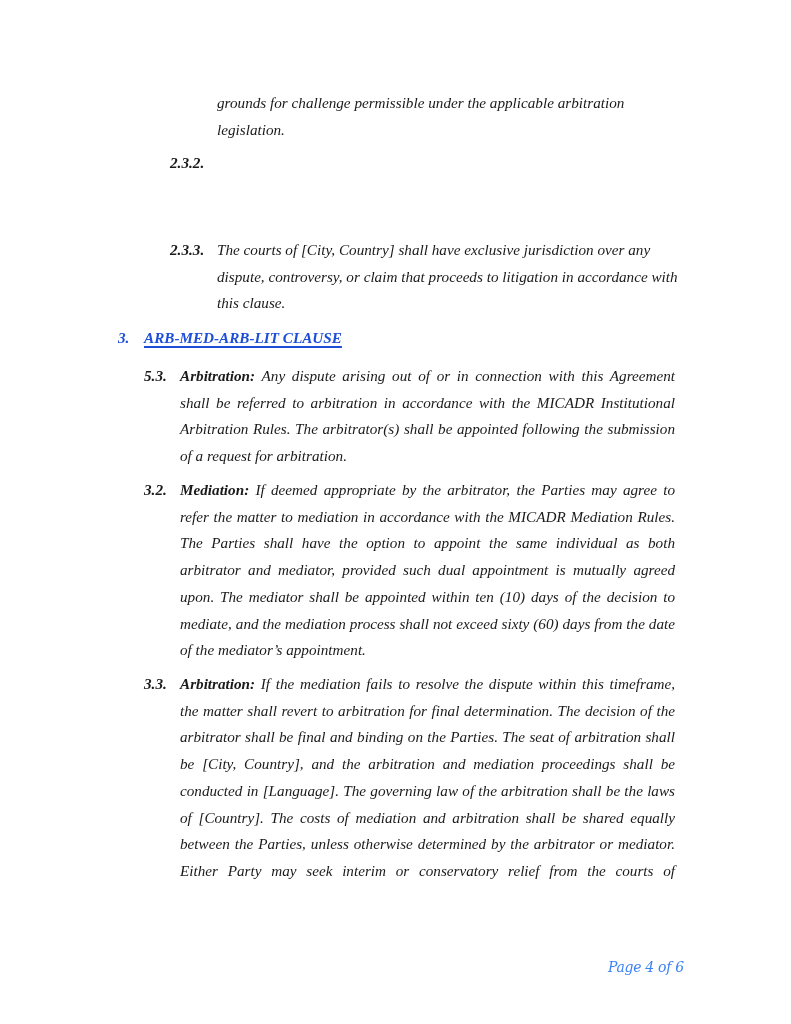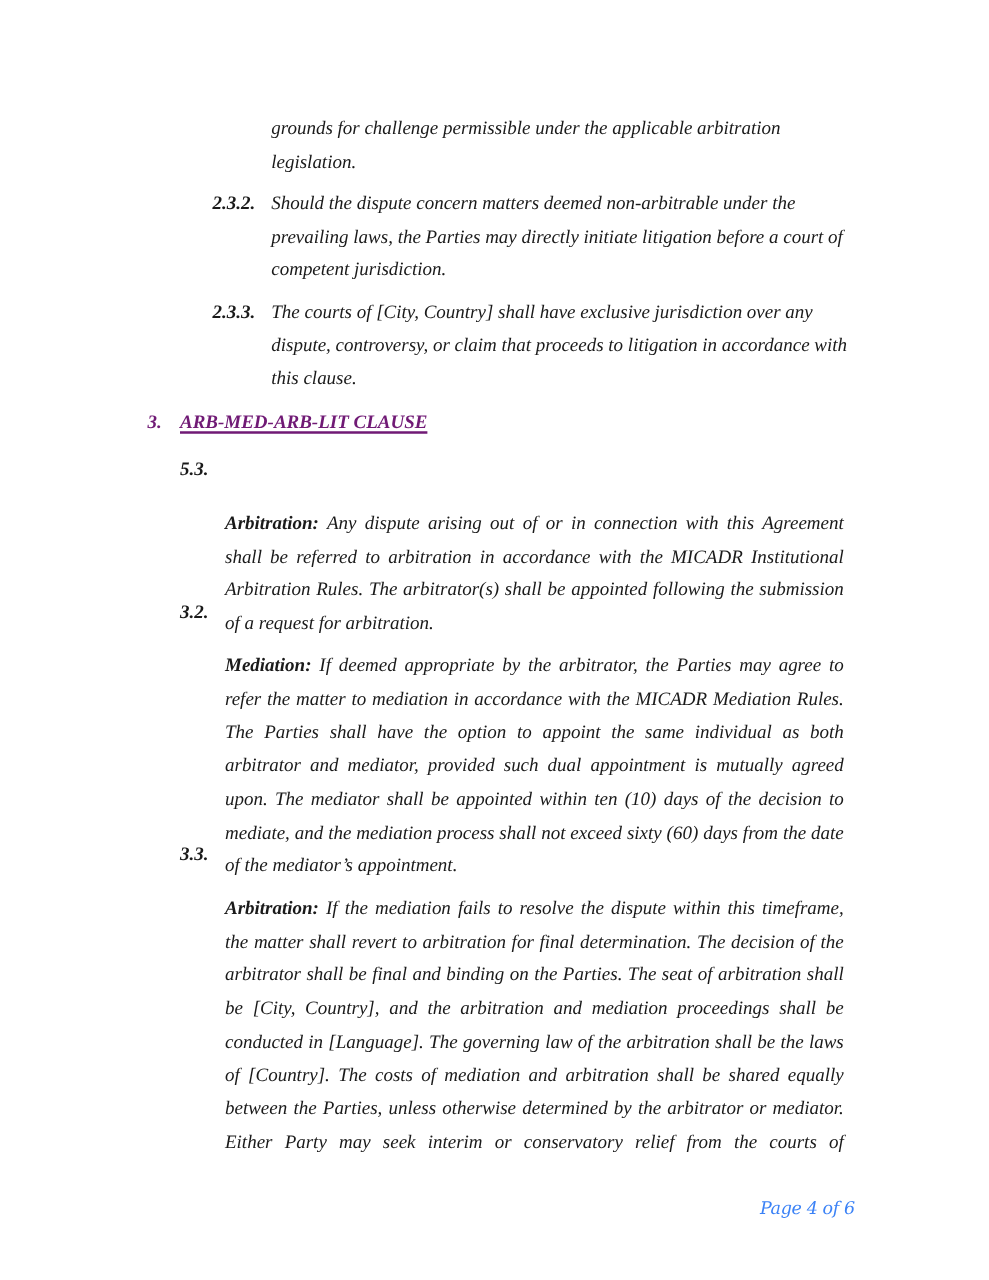--- a/index.html
+++ b/index.html
@@ -4,42 +4,41 @@
 <style>
   html, body { margin: 0; padding: 0; background: #ffffff; }
   body {
     width: 791px; height: 1024px; position: relative; overflow: hidden;
     font-family: "Liberation Serif", "DejaVu Serif", serif;
     color: #1a1a1a;
   }
   .page { position: absolute; left: 0; top: 0; width: 791px; height: 1024px; font-style: italic; }
   .para { position: absolute; font-size: 15.2px; line-height: 26.7px; }
   .num { position: absolute; font-weight: bold; font-size: 15.2px; line-height: 26.7px; }
-  .justify { text-align: justify; text-align-last: left; margin-top: 43px; }
+  .justify { text-align: justify; text-align-last: left; }
   .bold { font-weight: bold; }
   .heading {
     position: absolute; left: 118px; top: 328px; font-size: 15.2px; font-weight: bold;
-    color: #701a75; line-height: 20px;
+    color: #1d4ed8; line-height: 20px;
   }
   .heading .hnum { display: inline-block; width: 26px; }
   .heading .htitle { text-decoration: underline; text-decoration-thickness: 2px; text-underline-offset: 3px; }
   .footer {
     position: absolute; left: 608px; top: 959px; font-size: 14px;
     font-family: "DejaVu Serif", serif; color: #3b82f6; letter-spacing: -0.3px;
   }
 </style>
 </head>
 <body>
 
 <div class="page">
 
   <div class="para" style="left:217px; top:90px; width:460px;">grounds for challenge permissible under the applicable arbitration legislation.</div>
 
   <div class="num" style="left:170px; top:150px;">2.3.2.</div>
-  <div class="para" style="left:217px; top:150px; width:462px;">Should the dispute concern matters deemed non-arbitrable under the prevailing laws, the Parties may directly initiate litigation before a court of competent jurisdiction.</div>
 
   <div class="num" style="left:170px; top:237px;">2.3.3.</div>
   <div class="para" style="left:217px; top:237px; width:462px;">The courts of [City, Country] shall have exclusive jurisdiction over any dispute, controversy, or claim that proceeds to litigation in accordance with this clause.</div>
 
   <div class="heading">
     <span class="hnum">3.</span><span class="htitle">ARB-MED-ARB-LIT CLAUSE</span>
   </div>
 
   <div class="num" style="left:144px; top:363px;">5.3.</div>
   <div class="para justify" style="left:180px; top:363px; width:495px;"><span class="bold">Arbitration:</span><span> Any dispute arising out of or in connection with this Agreement shall be referred to arbitration in accordance with the MICADR Institutional Arbitration Rules. The arbitrator(s) shall be appointed following the submission of a request for arbitration.</span></div>

